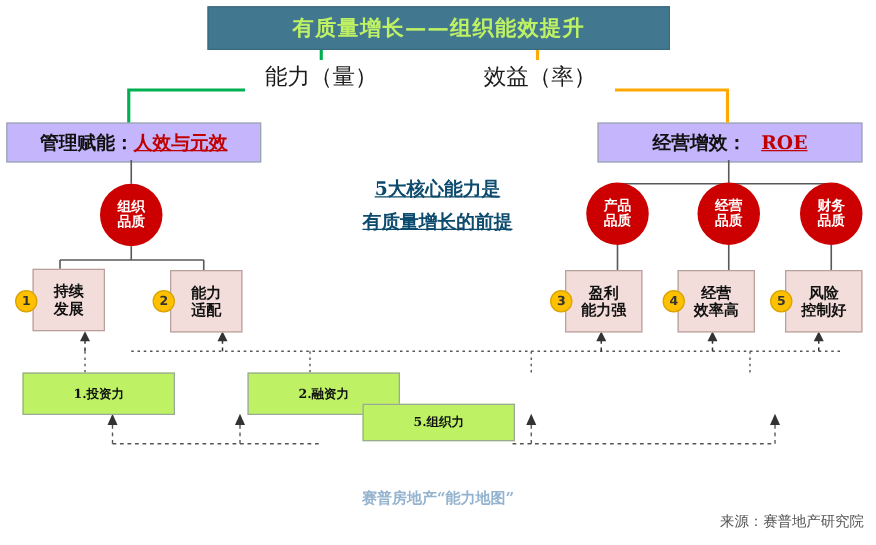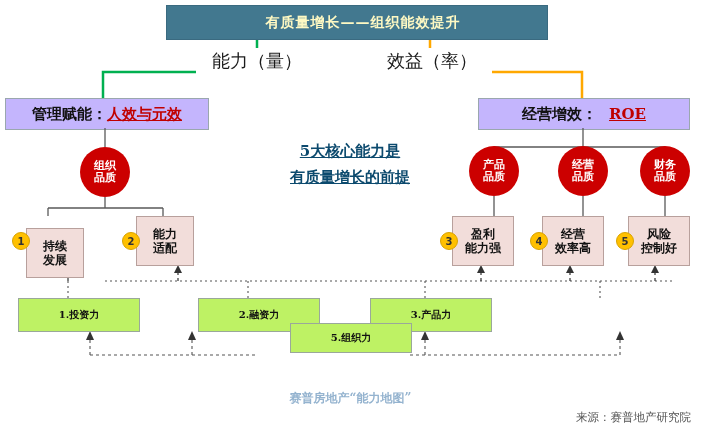--- a/index.html
+++ b/index.html
@@ -16,26 +16,25 @@
     overflow: hidden;
   }
   .abs { position: absolute; }
 
   
   #title-banner {
     left: 166px; top: 5px; width: 368px; height: 33px;
     background: #42788f;
     border: 1px solid #3a6a80;
     display: flex; align-items: center; justify-content: center;
-    color: #fef9c3;
-    font-size: 14px;
+    color: #bef264;
+    font-size: 17px;
     font-weight: bold;
     letter-spacing: 1px;
     font-family: "DejaVu Serif", "Liberation Serif", serif;
-    padding-left: 12px;
   }
 
   
   .branch-label {
     height: 26px;
     display: flex; align-items: center; justify-content: center;
     background: #ffffff;
     font-size: 18px;
     color: #1a1a1a;
     font-family: "DejaVu Serif", "Liberation Serif", serif;
@@ -243,21 +242,21 @@
   </div>
   <div class="abs red-circle" style="left:558px; top:146px;">
     <span>经营</span>
     <span>品质</span>
   </div>
   <div class="abs red-circle" style="left:640px; top:146px;">
     <span>财务</span>
     <span>品质</span>
   </div>
 
-  <div class="abs pink-box" style="left:26px;  top:228px; width:56px; height:48px;">
+  <div class="abs pink-box" style="left:26px;  top:215px; width:56px; height:48px;">
     <span>持续</span>
     <span>发展</span>
   </div>
   <div class="abs num-badge" style="left:12px; top:232px;">1</div>
 
   <div class="abs pink-box" style="left:136px; top:216px; width:56px; height:48px;">
     <span>能力</span>
     <span>适配</span>
   </div>
   <div class="abs num-badge" style="left:122px; top:232px;">2</div>
@@ -280,19 +279,18 @@
   </div>
   <div class="abs num-badge" style="left:616px; top:232px;">5</div>
 
   <div class="abs" id="center-note">
     <span>5大核心能力是</span>
     <span>有质量增长的前提</span>
   </div>
 
   <div class="abs green-box" style="left:18px;  top:298px; width:120px; height:32px;">1.投资力</div>
   <div class="abs green-box" style="left:198px; top:298px; width:120px; height:32px;">2.融资力</div>
-  <div class="abs green-box" style="left:370px; top:298px; width:120px; height:32px;">3.产品力</div>
   <div class="abs green-box" style="left:290px; top:323px; width:120px; height:28px;">5.组织力</div>
 
   <div class="abs" id="caption">赛普房地产“能力地图”</div>
   <div class="abs" id="source">来源：赛普地产研究院</div>
 
 </div>
 
 </body></html>

